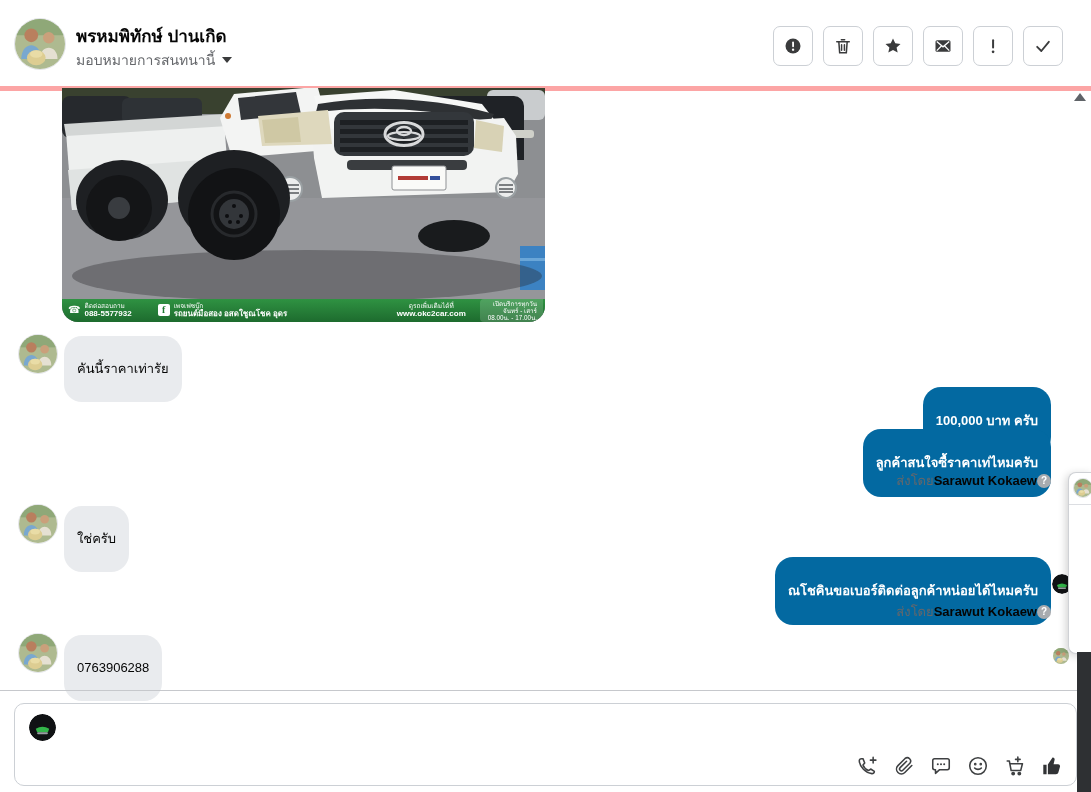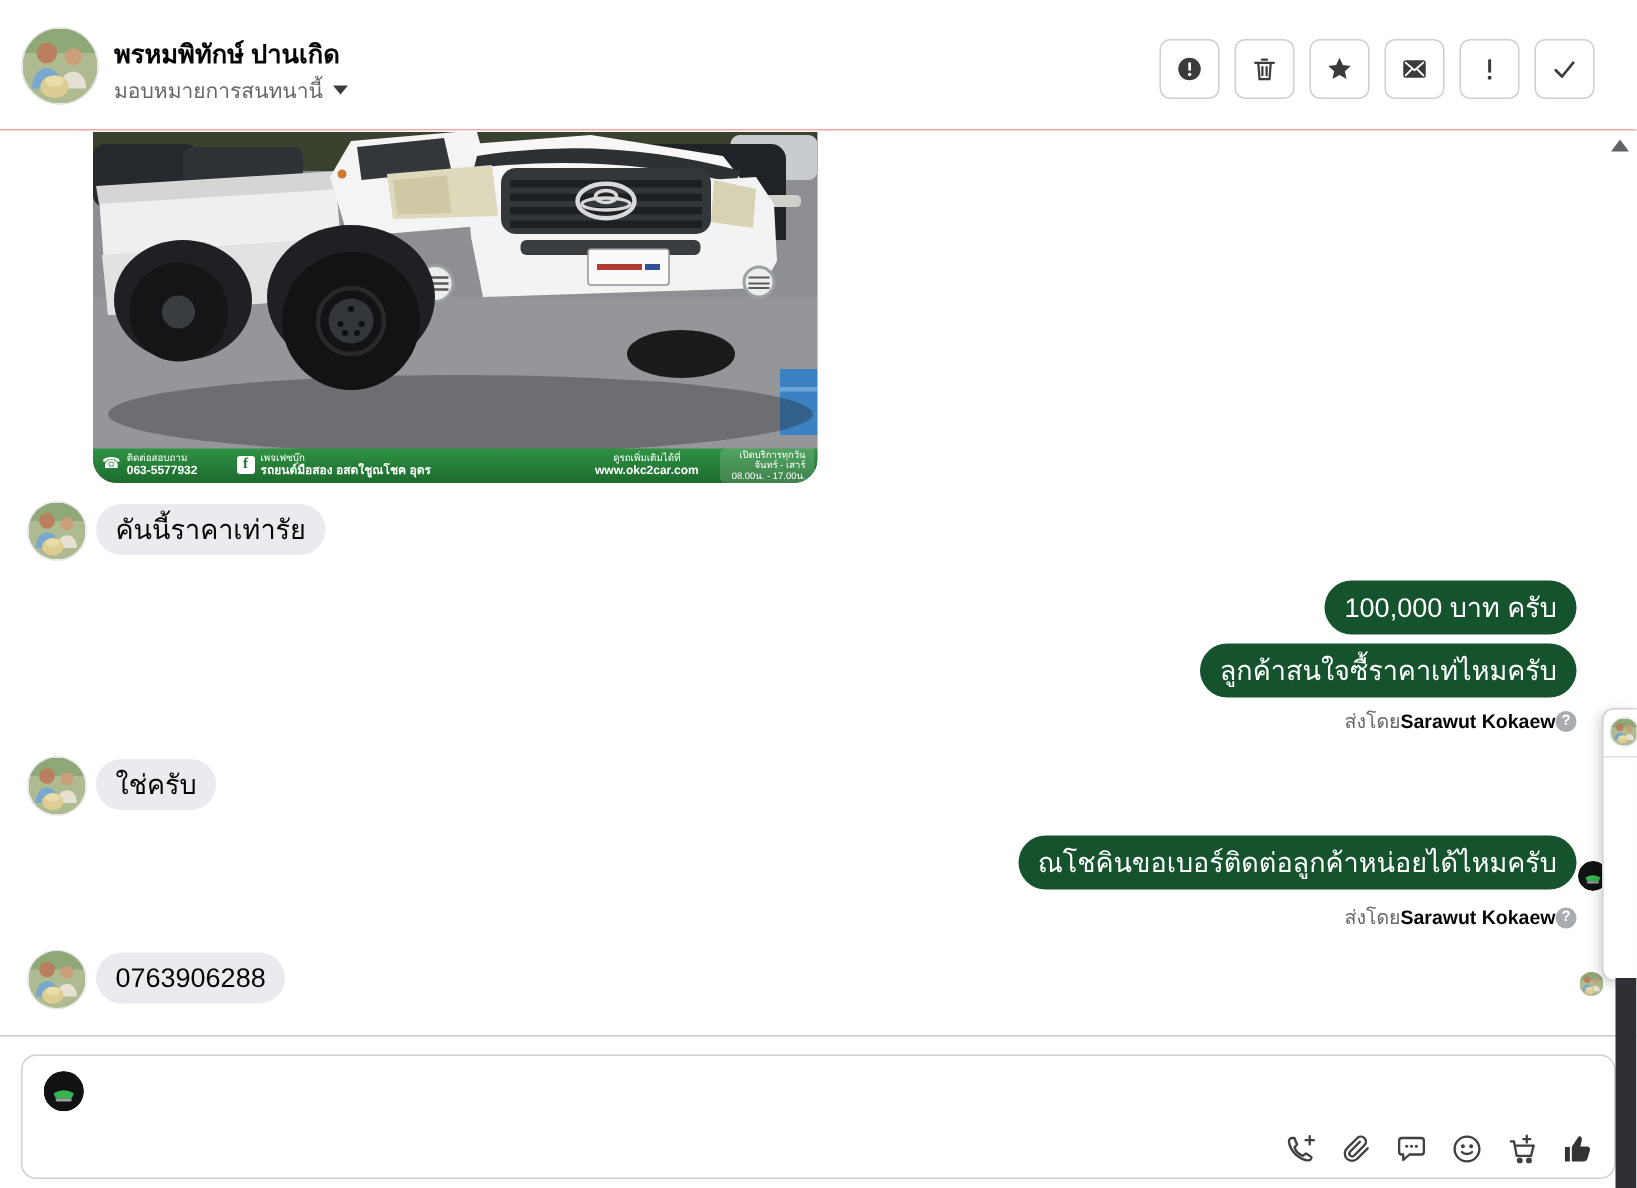--- a/index.html
+++ b/index.html
@@ -2,21 +2,21 @@
 <html><head>
 <meta charset="utf-8">
 <style>
   html,body{margin:0;padding:0;}
   body{
     width:1091px;height:792px;position:relative;overflow:hidden;
     background:#fff;font-family:"Liberation Sans","DejaVu Sans",sans-serif;
     -webkit-font-smoothing:antialiased;color:#050505;
   }
   
-  .header{position:absolute;left:0;top:0;width:1091px;height:86px;background:#fff;border-bottom:1px solid #fca5a5;text-align:center;}
+  .header{position:absolute;left:0;top:0;width:1091px;height:86px;background:#fff;border-bottom:5px solid #fca5a5;text-align:center;}
   .header .avatar{position:absolute;left:14px;top:18px;width:50px;height:50px;border-radius:50%;overflow:hidden;border:1px solid #e2e4e8;}
   .header .name{position:absolute;left:76px;top:22px;font-size:17px;font-weight:bold;color:#050505;}
   .assign-row{position:absolute;left:76px;top:49px;display:flex;align-items:center;gap:7px;cursor:pointer;}
   .assign-row .txt{font-size:14px;color:#65676b;}
   .caret-down{width:0;height:0;border-left:5px solid transparent;border-right:5px solid transparent;border-top:6px solid #3a3b3c;}
   .actions{position:absolute;right:28px;top:26px;display:flex;gap:10px;}
   .act-btn{width:38px;height:38px;border:1px solid #ccd0d5;border-radius:7px;background:#fff;display:flex;align-items:center;justify-content:center;cursor:pointer;}
   .act-btn svg{width:20px;height:20px;}
   
   .scroll-arrow{position:absolute;left:1074px;top:93px;width:0;height:0;border-left:6px solid transparent;border-right:6px solid transparent;border-bottom:8px solid #5f6368;}
@@ -25,23 +25,23 @@
   .photo-banner{position:absolute;left:0;bottom:0;width:483px;height:23px;background:linear-gradient(#2f9242,#1d6b2e);display:flex;align-items:center;color:#fff;}
   .pb-group{display:flex;align-items:center;gap:4px;line-height:1.05;}
   .pb-small{font-size:6.5px;}
   .pb-big{font-size:8px;font-weight:bold;}
   .pb-phone{margin-left:6px;}
   .pb-fb{margin-left:26px;}
   .fb-badge{width:12px;height:12px;border-radius:2px;background:#fff;color:#1e7a31;font-weight:bold;font-size:10px;display:flex;align-items:center;justify-content:center;font-family:"Liberation Serif",serif;}
   .pb-web{margin-left:auto;text-align:center;}
   .pb-hours{margin-left:14px;margin-right:2px;background:rgba(255,255,255,0.16);border-radius:4px 0 0 4px;padding:1px 6px 1px 8px;text-align:right;font-size:6.3px;line-height:1.15;}
   .msg-avatar{position:absolute;width:38px;height:38px;border-radius:50%;overflow:hidden;border:1px solid #e4e6ea;}
-  .bubble{position:absolute;height:34px;line-height:34px;padding:0 13px;border-radius:18px;font-size:18px;white-space:nowrap;}
+  .bubble{position:absolute;height:34px;line-height:34px;padding:16px 13px;border-radius:18px;font-size:13px;white-space:nowrap;}
   .bubble.gray{background:#e9ebee;color:#050505;}
-  .bubble.blue{background:#14532d;color:#fff;height:36px;line-height:36px;}
+  .bubble.blue{background:#0369a1;color:#fff;height:36px;line-height:36px;font-weight:bold;}
   .sentby{position:absolute;display:flex;align-items:center;gap:0;font-size:13px;}
   .sentby .lbl{color:#65676b;}
   .sentby .nm{color:#050505;font-weight:600;}
   .help-circ{width:14px;height:14px;border-radius:50%;background:#a8abaf;color:#fff;font-size:10px;font-weight:bold;display:flex;align-items:center;justify-content:center;}
   .page-badge{position:absolute;width:20px;height:20px;border-radius:50%;overflow:hidden;box-shadow:0 0 0 1px rgba(255,255,255,.9);}
   .seen-avatar{position:absolute;width:16px;height:16px;border-radius:50%;overflow:hidden;}
   .chat-divider{position:absolute;left:0;top:690px;width:1091px;height:1px;background:#c6c8cc;}
   
   .composer{position:absolute;left:14px;top:703px;width:1061px;height:81px;border:1px solid #ccd0d5;border-radius:10px;background:#fff;}
   .composer .page-av{position:absolute;left:14px;top:10px;width:27px;height:27px;border-radius:50%;overflow:hidden;}
@@ -197,21 +197,21 @@
     <circle cx="168" cy="134" r="2" fill="#0d0e10"></circle>
     <circle cx="176" cy="134" r="2" fill="#0d0e10"></circle>
 
     <ellipse cx="392" cy="148" rx="36" ry="16" fill="#191b1d"></ellipse>
   </svg>
   <div class="photo-banner">
     <div class="pb-group pb-phone">
       <span style="font-size:10px;">☎</span>
       <span>
         <div class="pb-small">ติดต่อสอบถาม</div>
-        <div class="pb-big">063-5577932</div>
+        <div class="pb-big">088-5577932</div>
       </span>
     </div>
     <div class="pb-group pb-fb">
       <span class="fb-badge">f</span>
       <span>
         <div class="pb-small">เพจเฟซบุ๊ก</div>
         <div class="pb-big">รถยนต์มือสอง อสดใชูณโชค อุดร</div>
       </span>
     </div>
     <div class="pb-group pb-web">

